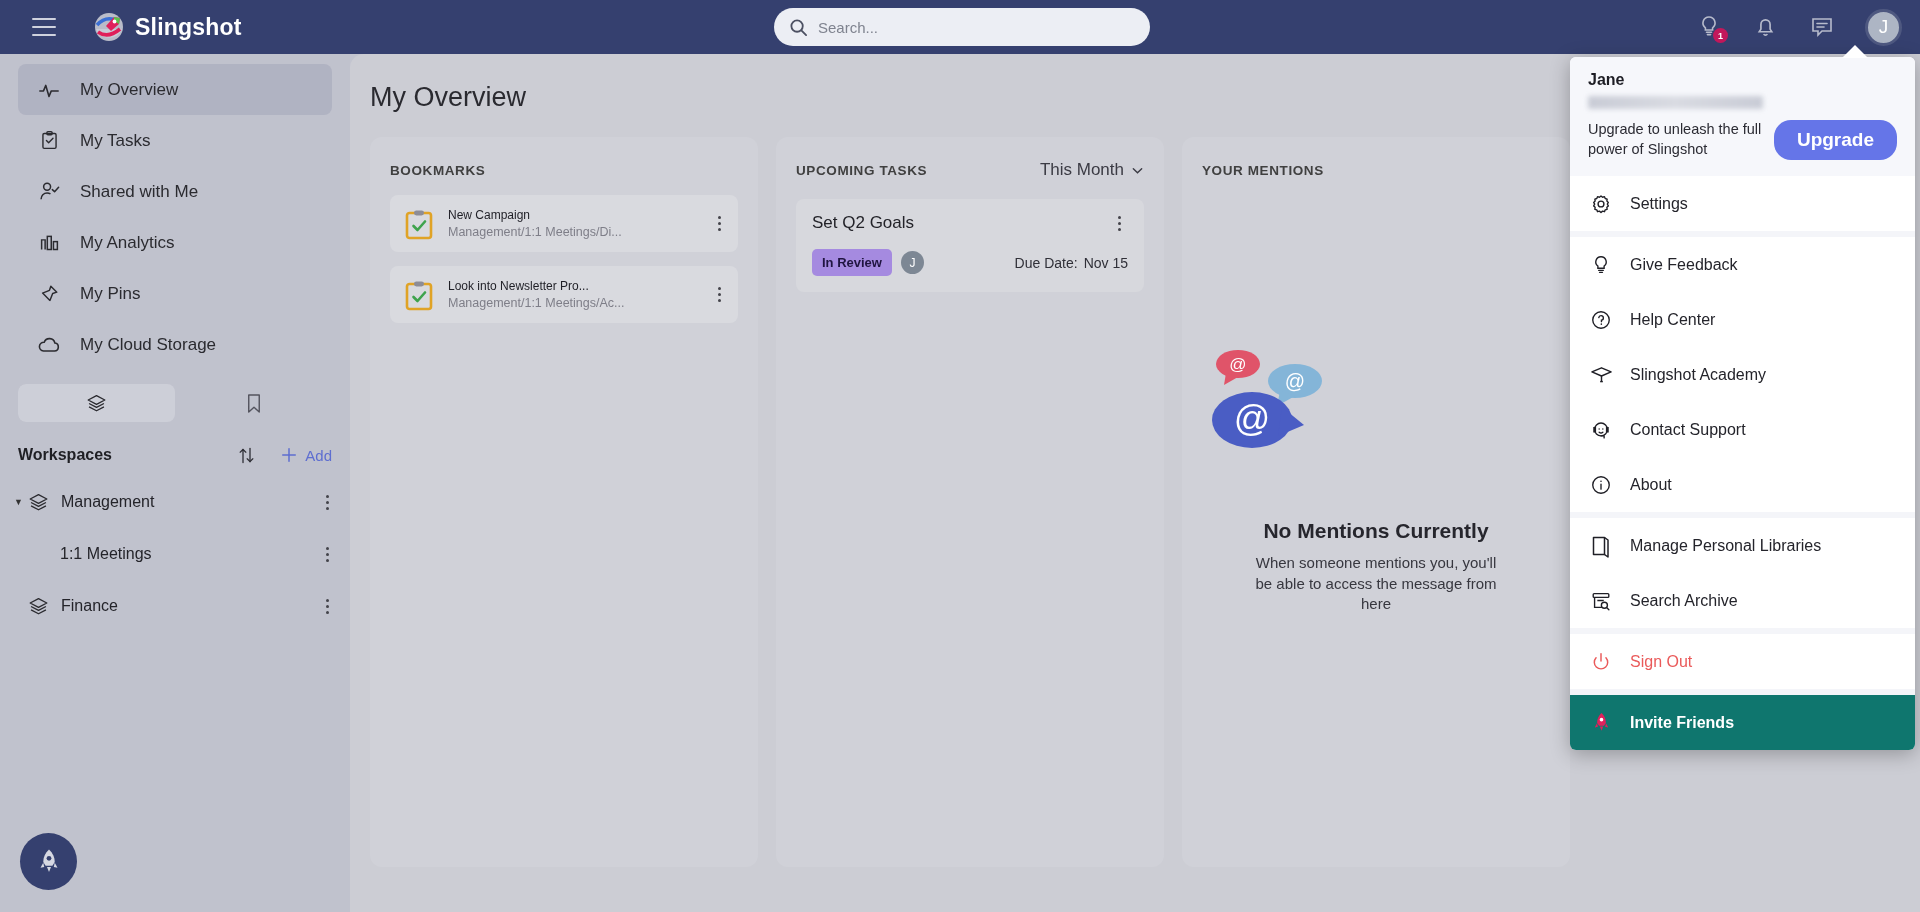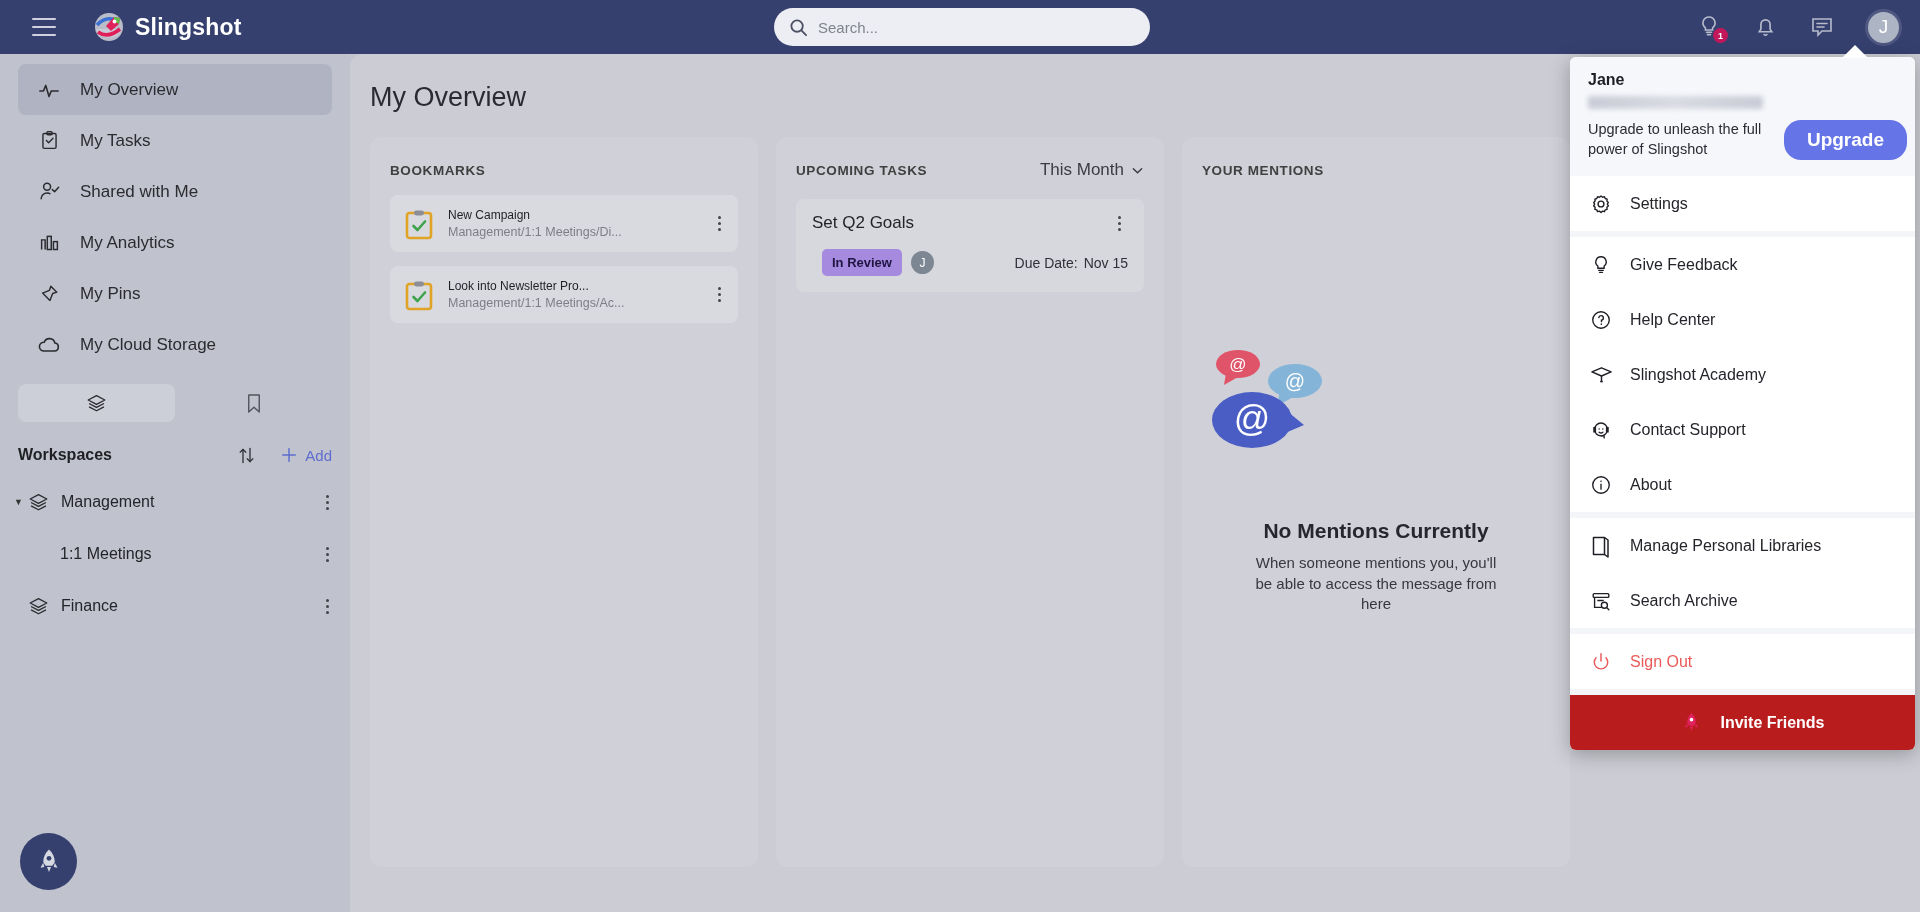--- a/index.html
+++ b/index.html
@@ -131,21 +131,21 @@
   }
   .bm-txt { margin-left: 14px; min-width: 0; }
   .bm-title { font-size: 12px; color: #1f1f26; white-space: nowrap; overflow:hidden; text-overflow: ellipsis; max-width: 215px;}
   .bm-sub { font-size: 12.5px; color: #7e7e88; margin-top: 3px; white-space: nowrap; overflow:hidden; text-overflow: ellipsis; max-width: 215px;}
 
   .task-card {
     background: #d7d8dd; border-radius: 8px; margin-top: 18px; padding: 14px 16px 16px 16px;
   }
   .task-top { display: flex; align-items: flex-start; }
   .task-name { font-size: 17px; color: #232329; }
-  .task-meta { display: flex; align-items: center; margin-top: 15px; margin-left: 10px; }
+  .task-meta { display: flex; align-items: center; margin-top: 15px; }
   .chip {
     background: #a58ae0; color: #201541; font-size: 13px; font-weight: bold;
     border-radius: 5px; padding: 6px 10px;
   }
   .task-avatar {
     width: 23px; height: 23px; border-radius: 50%; background: #7d8794;
     color: #fff; font-size: 12px; display: flex; align-items: center;
     justify-content: center; margin-left: 9px;
   }
   .due { margin-left: auto; font-size: 14px; color: #303038; }
@@ -161,41 +161,41 @@
   .menu {
     position: absolute; right: 5px; top: 57px; width: 345px;
     background: #ffffff; border-radius: 6px;
     box-shadow: 0 4px 20px rgba(0,0,0,.28); overflow: hidden; z-index: 50;
   }
   .menu-arrow {
     position: absolute; right: 52px; top: 45px; width: 0; height: 0;
     border-left: 13px solid transparent; border-right: 13px solid transparent;
     border-bottom: 13px solid #fff; z-index: 51;
   }
-  .menu-header { background: #f6f7fb; padding: 14px 8px 16px 18px; }
+  .menu-header { background: #f6f7fb; padding: 14px 18px 16px 18px; }
   .menu-user { font-size: 16px; font-weight: bold; color: #1d1d24; }
   .menu-email {
     height: 13px; width: 175px; margin-top: 7px; border-radius: 2px;
     background: linear-gradient(90deg,#c9ccd6,#d9dbe2,#c9ccd6); filter: blur(2.5px);
   }
   .menu-upgrade-row { display: flex; align-items: center; margin-top: 11px; }
   .menu-upgrade-txt { font-size: 14.5px; color: #2b2b33; line-height: 1.35; width: 190px; }
   .upgrade-btn {
     margin-left: auto; background: #6575e8; color: #fff; font-size: 19px;
     font-weight: bold; border: none; border-radius: 17px; padding: 9px 23px;
     cursor: pointer; font-family: "Liberation Sans", sans-serif;
   }
   .menu-item {
     display: flex; align-items: center; height: 55px; padding-left: 18px; cursor: pointer;
   }
   .menu-ico { width: 26px; display: flex; align-items: center; justify-content: center; }
   .menu-label { font-size: 16px; color: #24242b; margin-left: 16px; }
   .menu-sep { height: 6px; background: #f4f5f9; }
   .signout .menu-label { color: #ea5a5a; }
-  .invite { background: #b91c1c; height: 55px; justify-content: center; }
+  .invite { background: #0f766e; height: 55px; }
   .invite .menu-label { color: #fff; font-weight: bold; }
   svg { display: block; }
 </style>
 </head>
 <body>
 
 <div id="app">
 
   <div class="topbar">
     <div class="hamburger">

